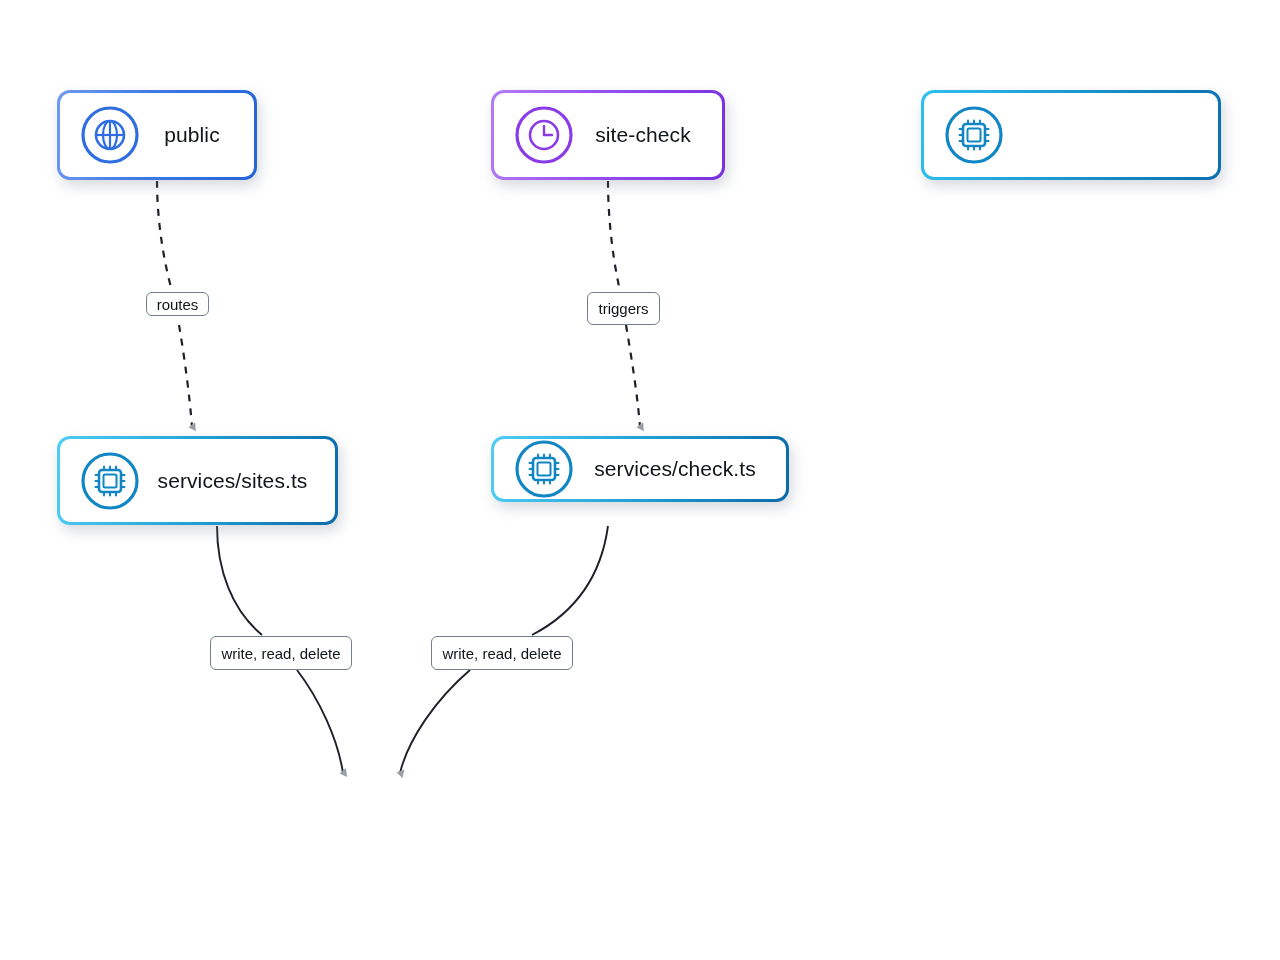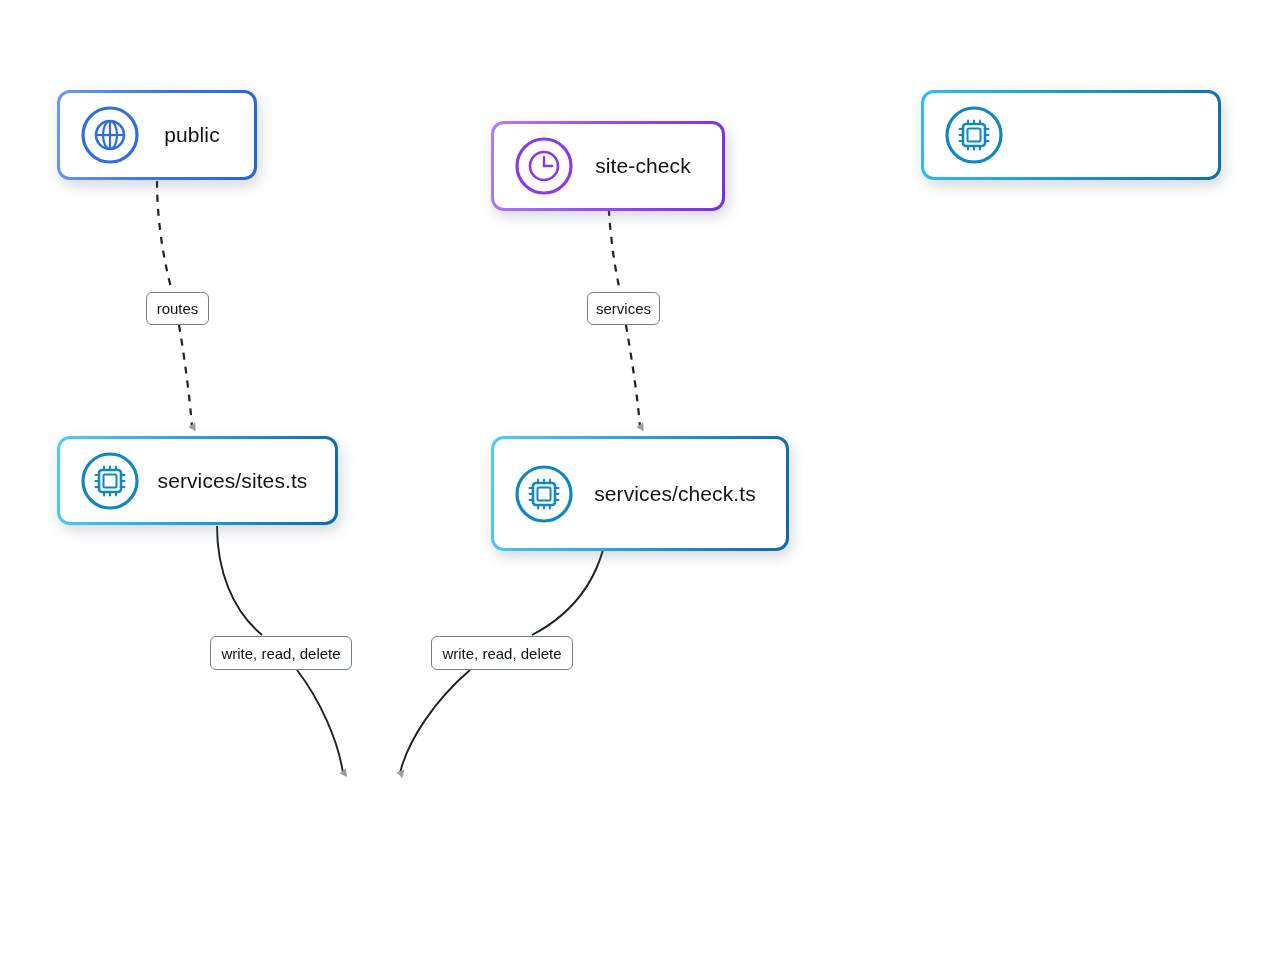--- a/index.html
+++ b/index.html
@@ -119,21 +119,21 @@
         <circle cx="32" cy="32" r="14" fill="none" stroke="#2f6ee0" stroke-width="2.6"></circle>
         <line x1="32" y1="18" x2="32" y2="46" stroke="#2f6ee0" stroke-width="2.2"></line>
         <line x1="18" y1="32" x2="46" y2="32" stroke="#2f6ee0" stroke-width="2.2"></line>
         <ellipse cx="32" cy="32" rx="7" ry="14" fill="none" stroke="#2f6ee0" stroke-width="2.2"></ellipse>
       </svg>
       <div class="node-label">public</div>
     </div>
   </div>
 
   <div class="node-frame" style="left:491px; top:90px; width:234px; height:90px;
-              background: linear-gradient(100deg,#b37cf5 0%, #9450ef 45%, #7b2fe0 100%); margin-top: 31px;">
+              background: linear-gradient(100deg,#b37cf5 0%, #9450ef 45%, #7b2fe0 100%);">
     <div class="node-inner">
       <svg class="node-icon" viewBox="0 0 64 64">
         <circle cx="32" cy="32" r="27" fill="none" stroke="#8b3ae8" stroke-width="3.2"></circle>
         <circle cx="32" cy="32" r="14" fill="none" stroke="#8b3ae8" stroke-width="2.6"></circle>
         <line x1="32" y1="32" x2="32" y2="23" stroke="#8b3ae8" stroke-width="2.4" stroke-linecap="round"></line>
         <line x1="32" y1="32" x2="40" y2="32" stroke="#8b3ae8" stroke-width="2.4" stroke-linecap="round"></line>
       </svg>
       <div class="node-label">site-check</div>
     </div>
   </div>
@@ -182,21 +182,21 @@
           <line x1="17.5" y1="38" x2="20.5" y2="38"></line>
           <line x1="43.5" y1="26" x2="46.5" y2="26"></line>
           <line x1="43.5" y1="32" x2="46.5" y2="32"></line>
           <line x1="43.5" y1="38" x2="46.5" y2="38"></line>
         </g>
       </svg>
       <div class="node-label">services/sites.ts</div>
     </div>
   </div>
 
-  <div class="node-frame" style="left:491px; top:436px; width:298px; height:115px;
+  <div class="node-frame" style="left:491px; top:436px; width:298px; height:66px;
               background: linear-gradient(100deg,#4fcdf3 0%, #21a0d6 50%, #0b6aa8 100%);">
     <div class="node-inner">
       <svg class="node-icon" viewBox="0 0 64 64">
         <circle cx="32" cy="32" r="27" fill="none" stroke="#1186c4" stroke-width="3.2"></circle>
         <rect x="21" y="21" width="22" height="22" rx="3" fill="none" stroke="#1186c4" stroke-width="2.6"></rect>
         <rect x="25.5" y="25.5" width="13" height="13" rx="1.5" fill="none" stroke="#1186c4" stroke-width="2"></rect>
         <g stroke="#1186c4" stroke-width="2" stroke-linecap="round">
           <line x1="26" y1="17.5" x2="26" y2="20.5"></line>
           <line x1="32" y1="17.5" x2="32" y2="20.5"></line>
           <line x1="38" y1="17.5" x2="38" y2="20.5"></line>
@@ -209,21 +209,21 @@
           <line x1="43.5" y1="26" x2="46.5" y2="26"></line>
           <line x1="43.5" y1="32" x2="46.5" y2="32"></line>
           <line x1="43.5" y1="38" x2="46.5" y2="38"></line>
         </g>
       </svg>
       <div class="node-label">services/check.ts</div>
     </div>
   </div>
 
 
-  <div class="edge-label" style="left:146px; top:292px; width:63px; height:33px;">routes</div>
-
-  <div class="edge-label" style="left:587px; top:292px; width:73px; height:33px;">services</div>
+  <div class="edge-label" style="left:146px; top:292px; width:63px; height:24px;">routes</div>
+
+  <div class="edge-label" style="left:587px; top:292px; width:73px; height:33px;">triggers</div>
 
   <div class="edge-label" style="left:210px; top:636px; width:142px; height:34px;">write, read, delete</div>
 
   <div class="edge-label" style="left:431px; top:636px; width:142px; height:34px;">write, read, delete</div>
 
 </div>
 
 </body></html>

